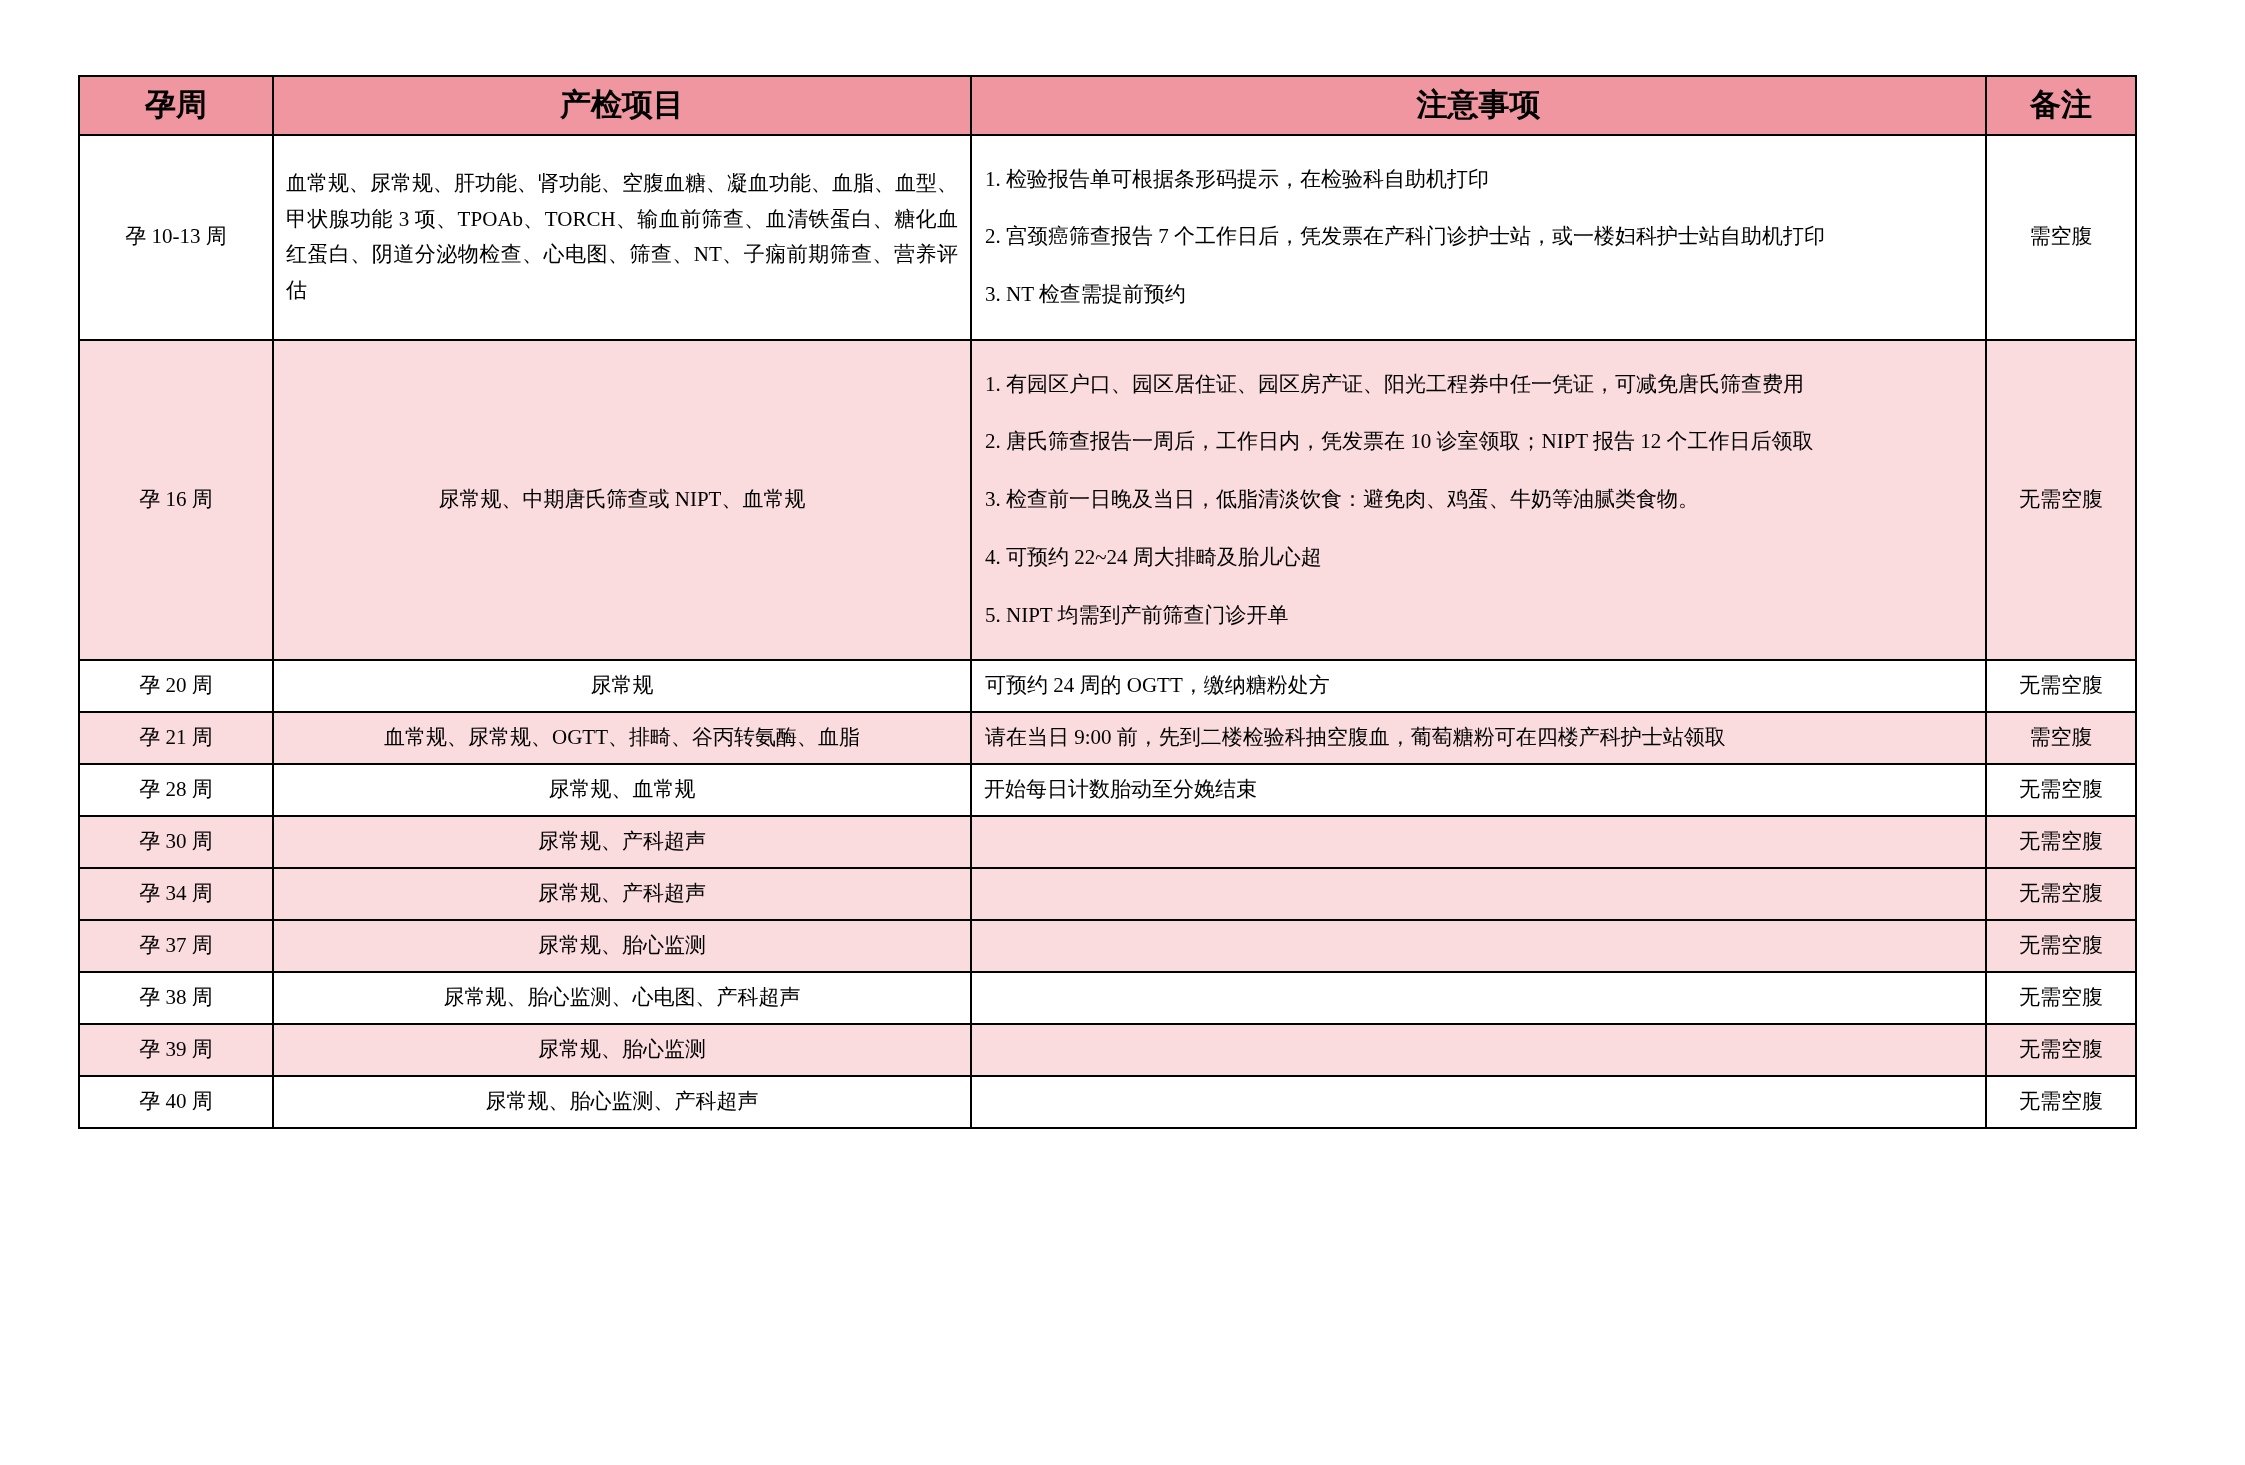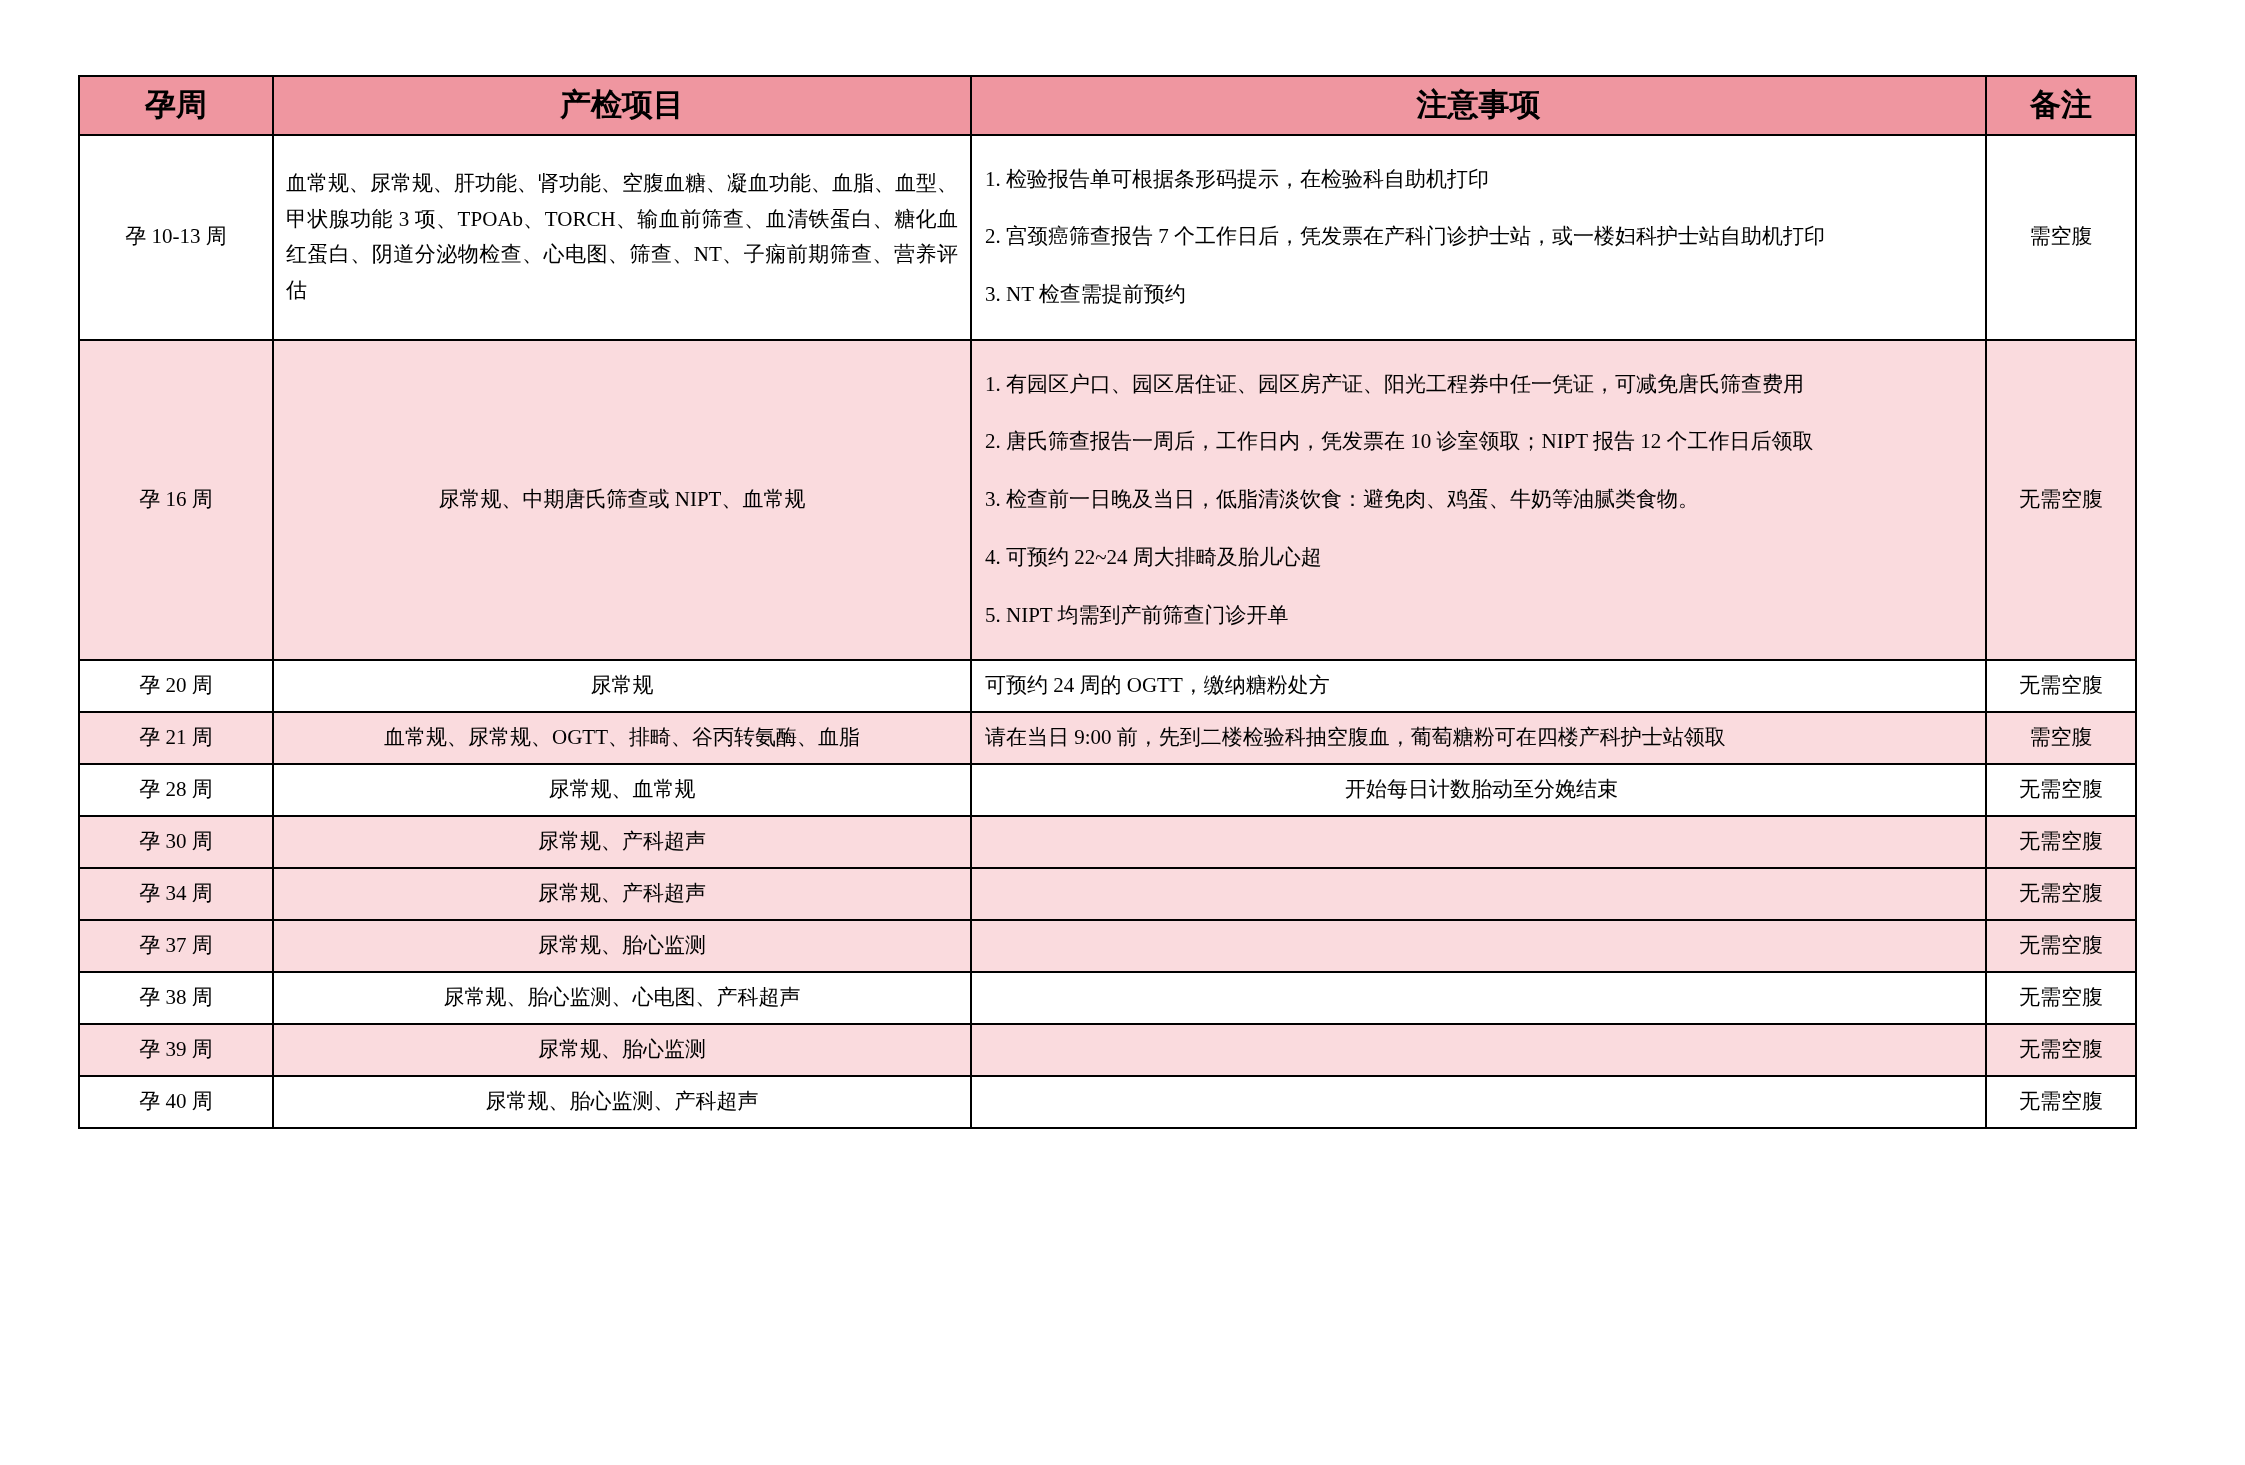--- a/index.html
+++ b/index.html
@@ -42,21 +42,21 @@
   }
   tr.pink td{background:var(--stripe-bg);}
   td.week{text-align:center;padding:3px 0;margin-top:8px;}
   td.items{text-align:center;}
   td.items.justify{
     text-align:justify;
     text-align-last:left;
     padding:6px 12px;
   }
   td.notes{text-align:left;padding:4px 6px 4px 13px;}
-  td.notes.center{text-align:center;padding-left:12px;}
+  td.notes.center{padding-left:12px;}
   td.notes p{margin:22px 0;}
   td.remark{text-align:center;padding:3px 4px;}
   tr.s td{height:52px;}
   tr.m td{height:102px;}
 </style>
 </head>
 <body>
 
 <div class="sheet">
   <table>

